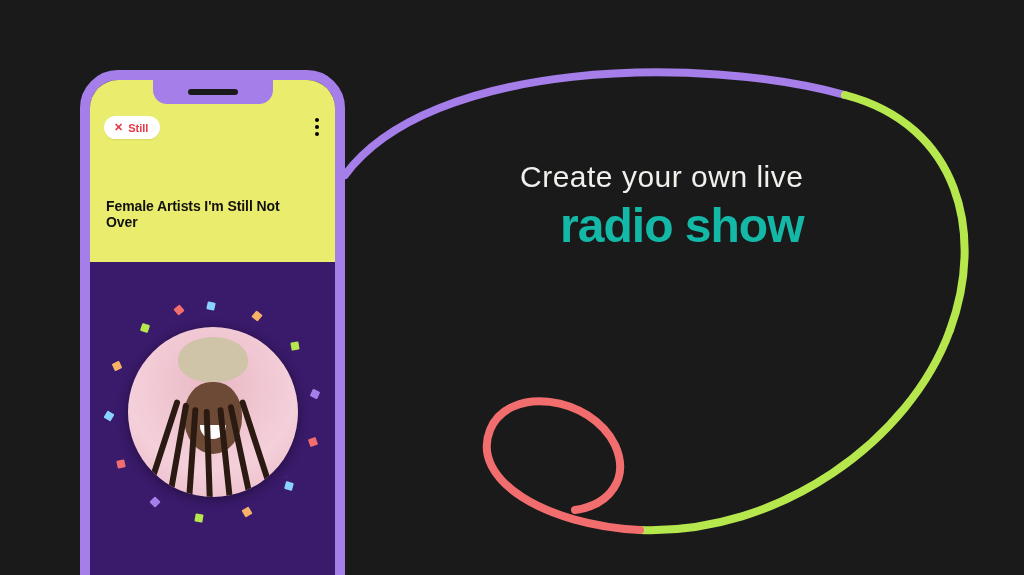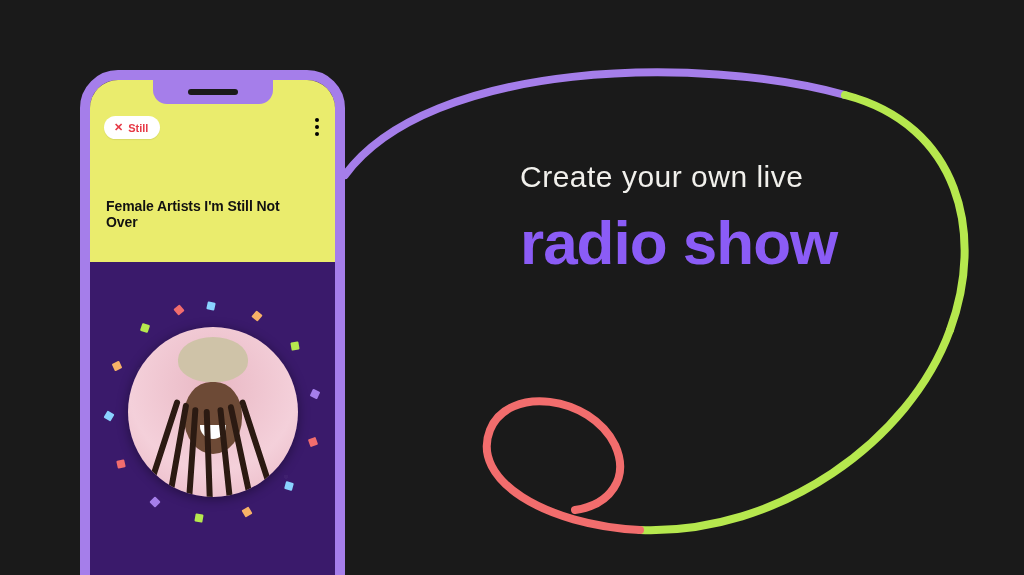--- a/index.html
+++ b/index.html
@@ -185,28 +185,29 @@
     position: absolute;
     left: 520px;
     top: 160px;
     color: #fff;
   }
   .headline-top {
     font-size: 30px;
     font-weight: 300;
     letter-spacing: 0.5px;
     color: #f1f0ec;
-    margin-bottom: 18px;
+    margin-bottom: 8px;
   }
   .headline-bottom {
-    font-size: 62px;
+    font-size: 48px;
     font-weight: 900;
     letter-spacing: -1px;
-    color: #8b5cf6;
+    color: #14b8a6;
     line-height: 1;
+    text-align: right;
   }
 </style>
 </head>
 <body>
 
 <div class="stage">
 
   <svg class="swirl" viewBox="0 0 1024 575">
     <path d="M 345 175 C 430 60, 700 55, 845 95" stroke="#a57eea"></path>
     <path d="M 845 95 C 960 125, 985 235, 950 330" stroke="#b6e84e"></path>

